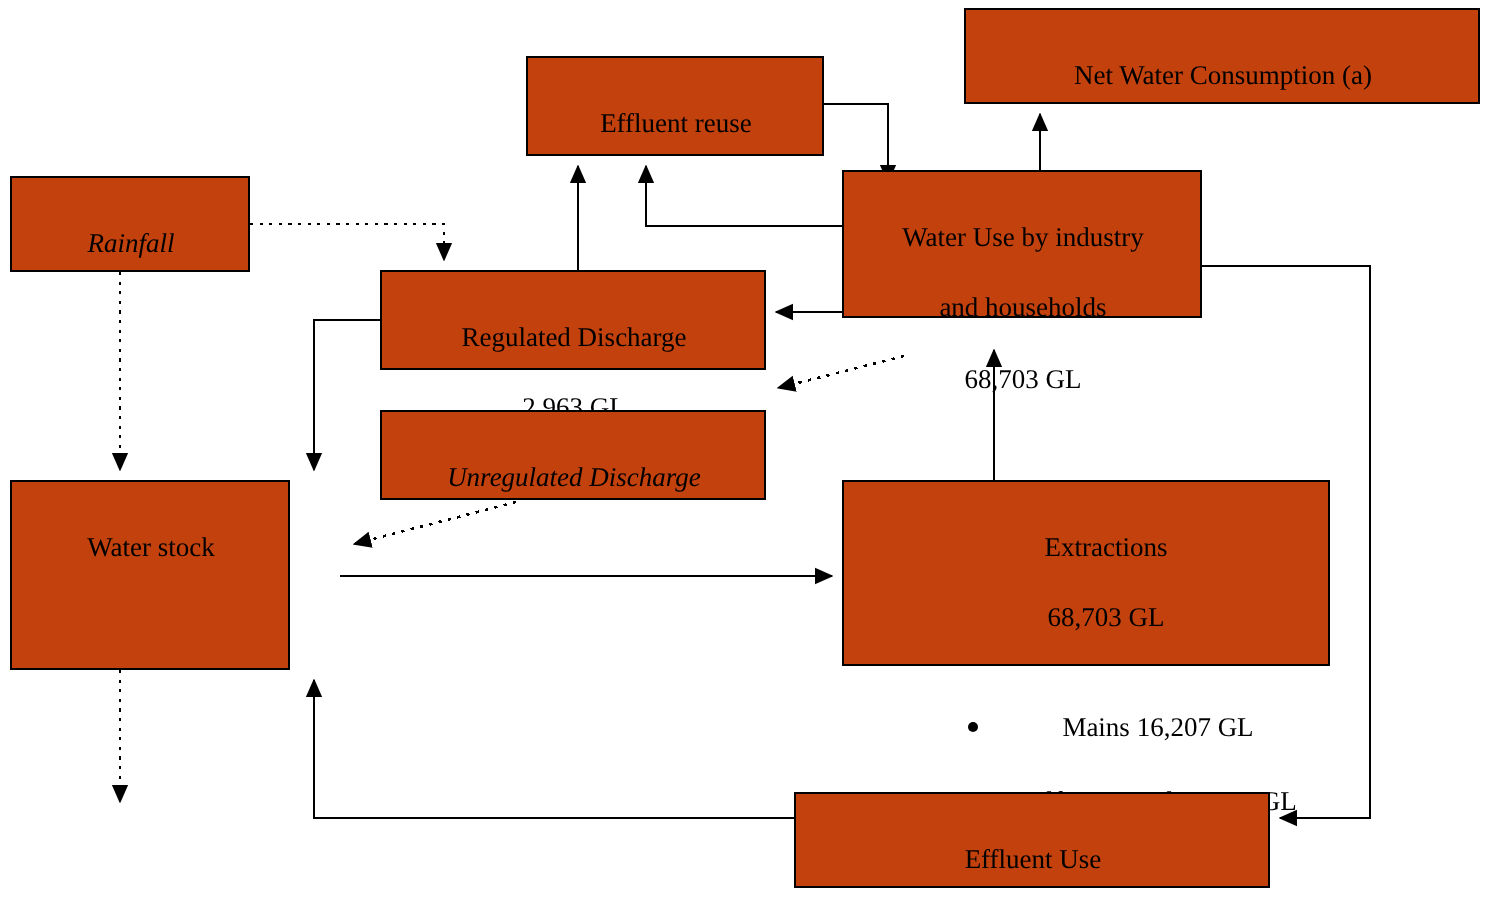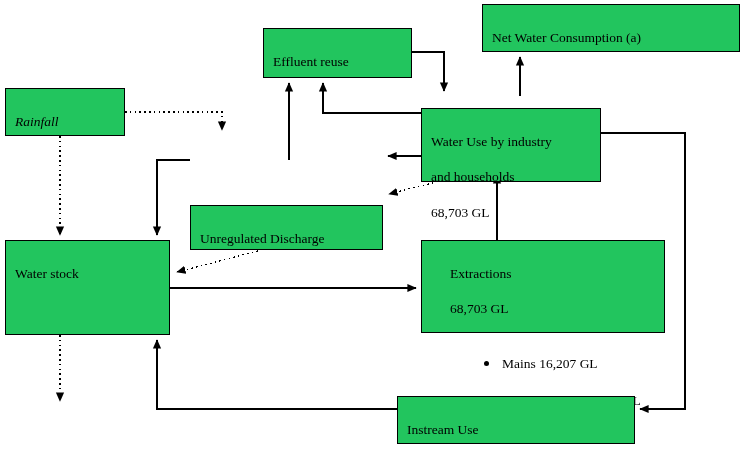--- a/index.html
+++ b/index.html
@@ -21,26 +21,27 @@
     left: 0;
     top: 0;
     width: 745px;
     height: 457px;
     pointer-events: none;
   }
   .node {
     position: absolute;
     box-sizing: border-box;
     border: 1px solid #000000;
-    background: #22c55e;
+    background: #c2410c;
     color: #000000;
     font-size: 13.5px;
     line-height: 1.32;
     padding: 6px 8px 4px 9px;
     white-space: pre-line;
+    text-align: center;
   }
   .node .line {
     display: block;
   }
   .node ul.bullets {
     margin: 0;
     padding: 0 0 0 34px;
     list-style: none;
   }
   .node ul.bullets li {
@@ -58,23 +59,23 @@
     height: 5px;
     border-radius: 50%;
     background: #000000;
   }
 
   
   #node-rainfall            { left: 5px;   top: 88px;  width: 120px; height: 48px; font-style: italic; }
   #node-effluent-reuse      { left: 263px; top: 28px;  width: 149px; height: 50px; }
   #node-net-water           { left: 482px; top: 4px;   width: 258px; height: 48px; }
   #node-regulated-discharge { left: 190px; top: 135px; width: 193px; height: 50px; }
-  #node-water-use           { left: 421px; top: 108px;  width: 180px; height: 74px; }
-  #node-unregulated         { left: 190px; top: 205px; width: 193px; height: 45px; }
-  #node-water-stock         { left: 5px;   top: 240px; width: 165px; height: 95px; }
+  #node-water-use           { left: 421px; top: 85px;  width: 180px; height: 74px; }
+  #node-unregulated         { left: 190px; top: 205px; width: 193px; height: 45px; font-style: italic; }
+  #node-water-stock         { left: 5px;   top: 240px; width: 140px; height: 95px; }
   #node-extractions         { left: 421px; top: 240px; width: 244px; height: 93px; padding-left: 28px; }
   #node-evaporation         { left: 5px;   top: 406px; width: 130px; height: 46px; }
   #node-instream-use        { left: 397px; top: 396px; width: 238px; height: 48px; }
 </style>
 </head>
 <body>
 
 <div id="canvas">
 
   <svg id="wires" viewBox="0 0 745 457" width="745" height="457" xmlns="http://www.w3.org/2000/svg">
@@ -123,20 +124,24 @@
   </div>
 
   <div class="node" id="node-effluent-reuse">
     <span class="line">Effluent reuse</span>
   </div>
 
   <div class="node" id="node-net-water">
     <span class="line">Net Water Consumption (a)</span>
   </div>
 
+  <div class="node" id="node-regulated-discharge">
+    <span class="line">Regulated Discharge</span>
+    <span class="line">2,963 GL</span>
+  </div>
 
   <div class="node" id="node-water-use">
     <span class="line">Water Use by industry</span>
     <span class="line">and households</span>
     <span class="line">68,703 GL</span>
   </div>
 
   <div class="node" id="node-unregulated">
     <span class="line">Unregulated Discharge</span>
   </div>
@@ -149,17 +154,17 @@
     <span class="line">Extractions</span>
     <span class="line">68,703 GL</span>
     <ul class="bullets">
       <li>Mains 16,207 GL</li>
       <li>Self Extracted 57,178 GL</li>
     </ul>
   </div>
 
 
   <div class="node" id="node-instream-use">
-    <span class="line">Instream Use</span>
+    <span class="line">Effluent Use</span>
     <span class="line">46,517 GL</span>
   </div>
 
 </div>
 
 </body></html>

